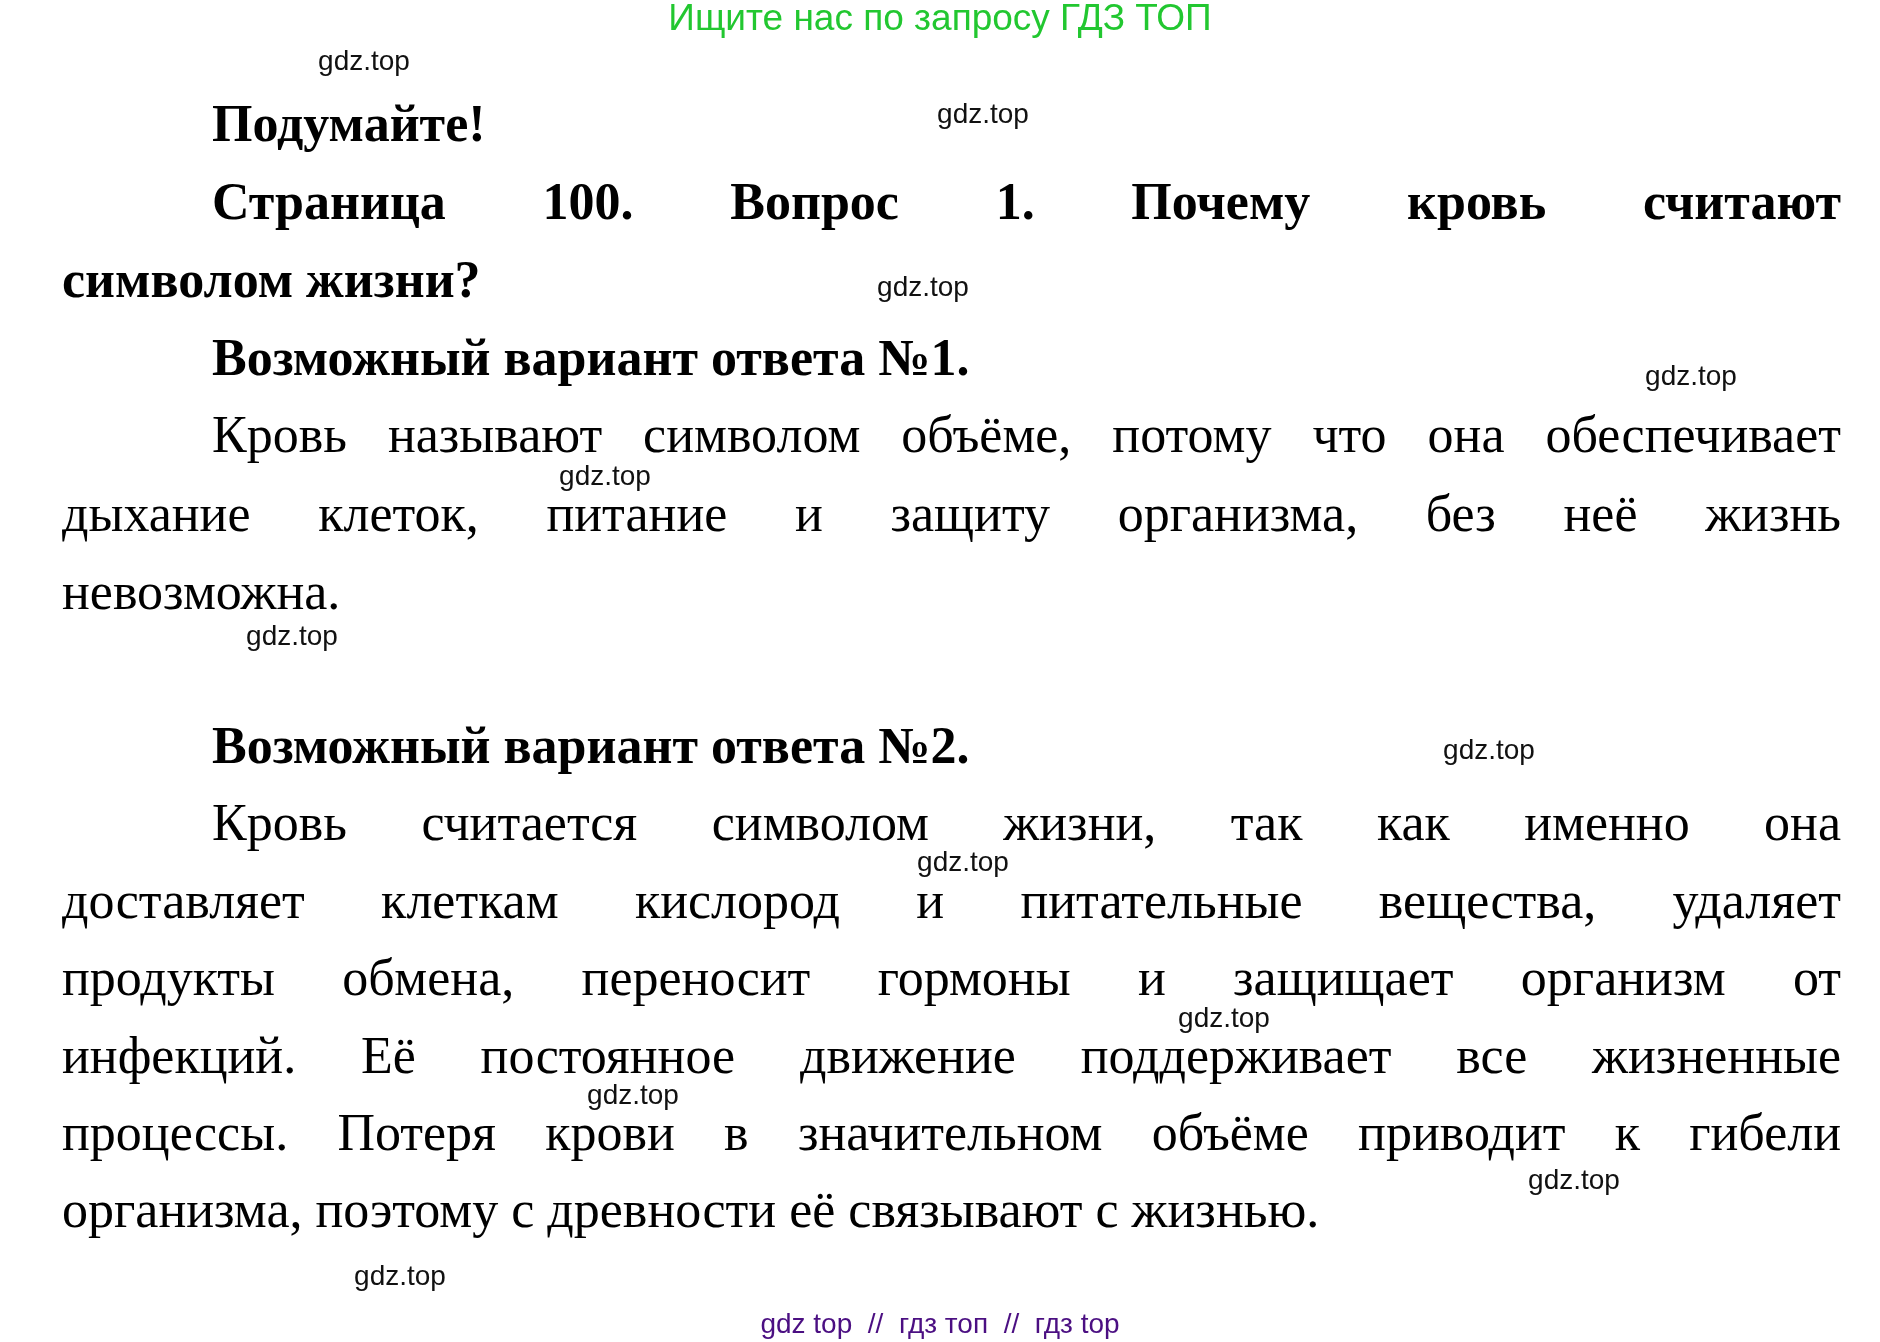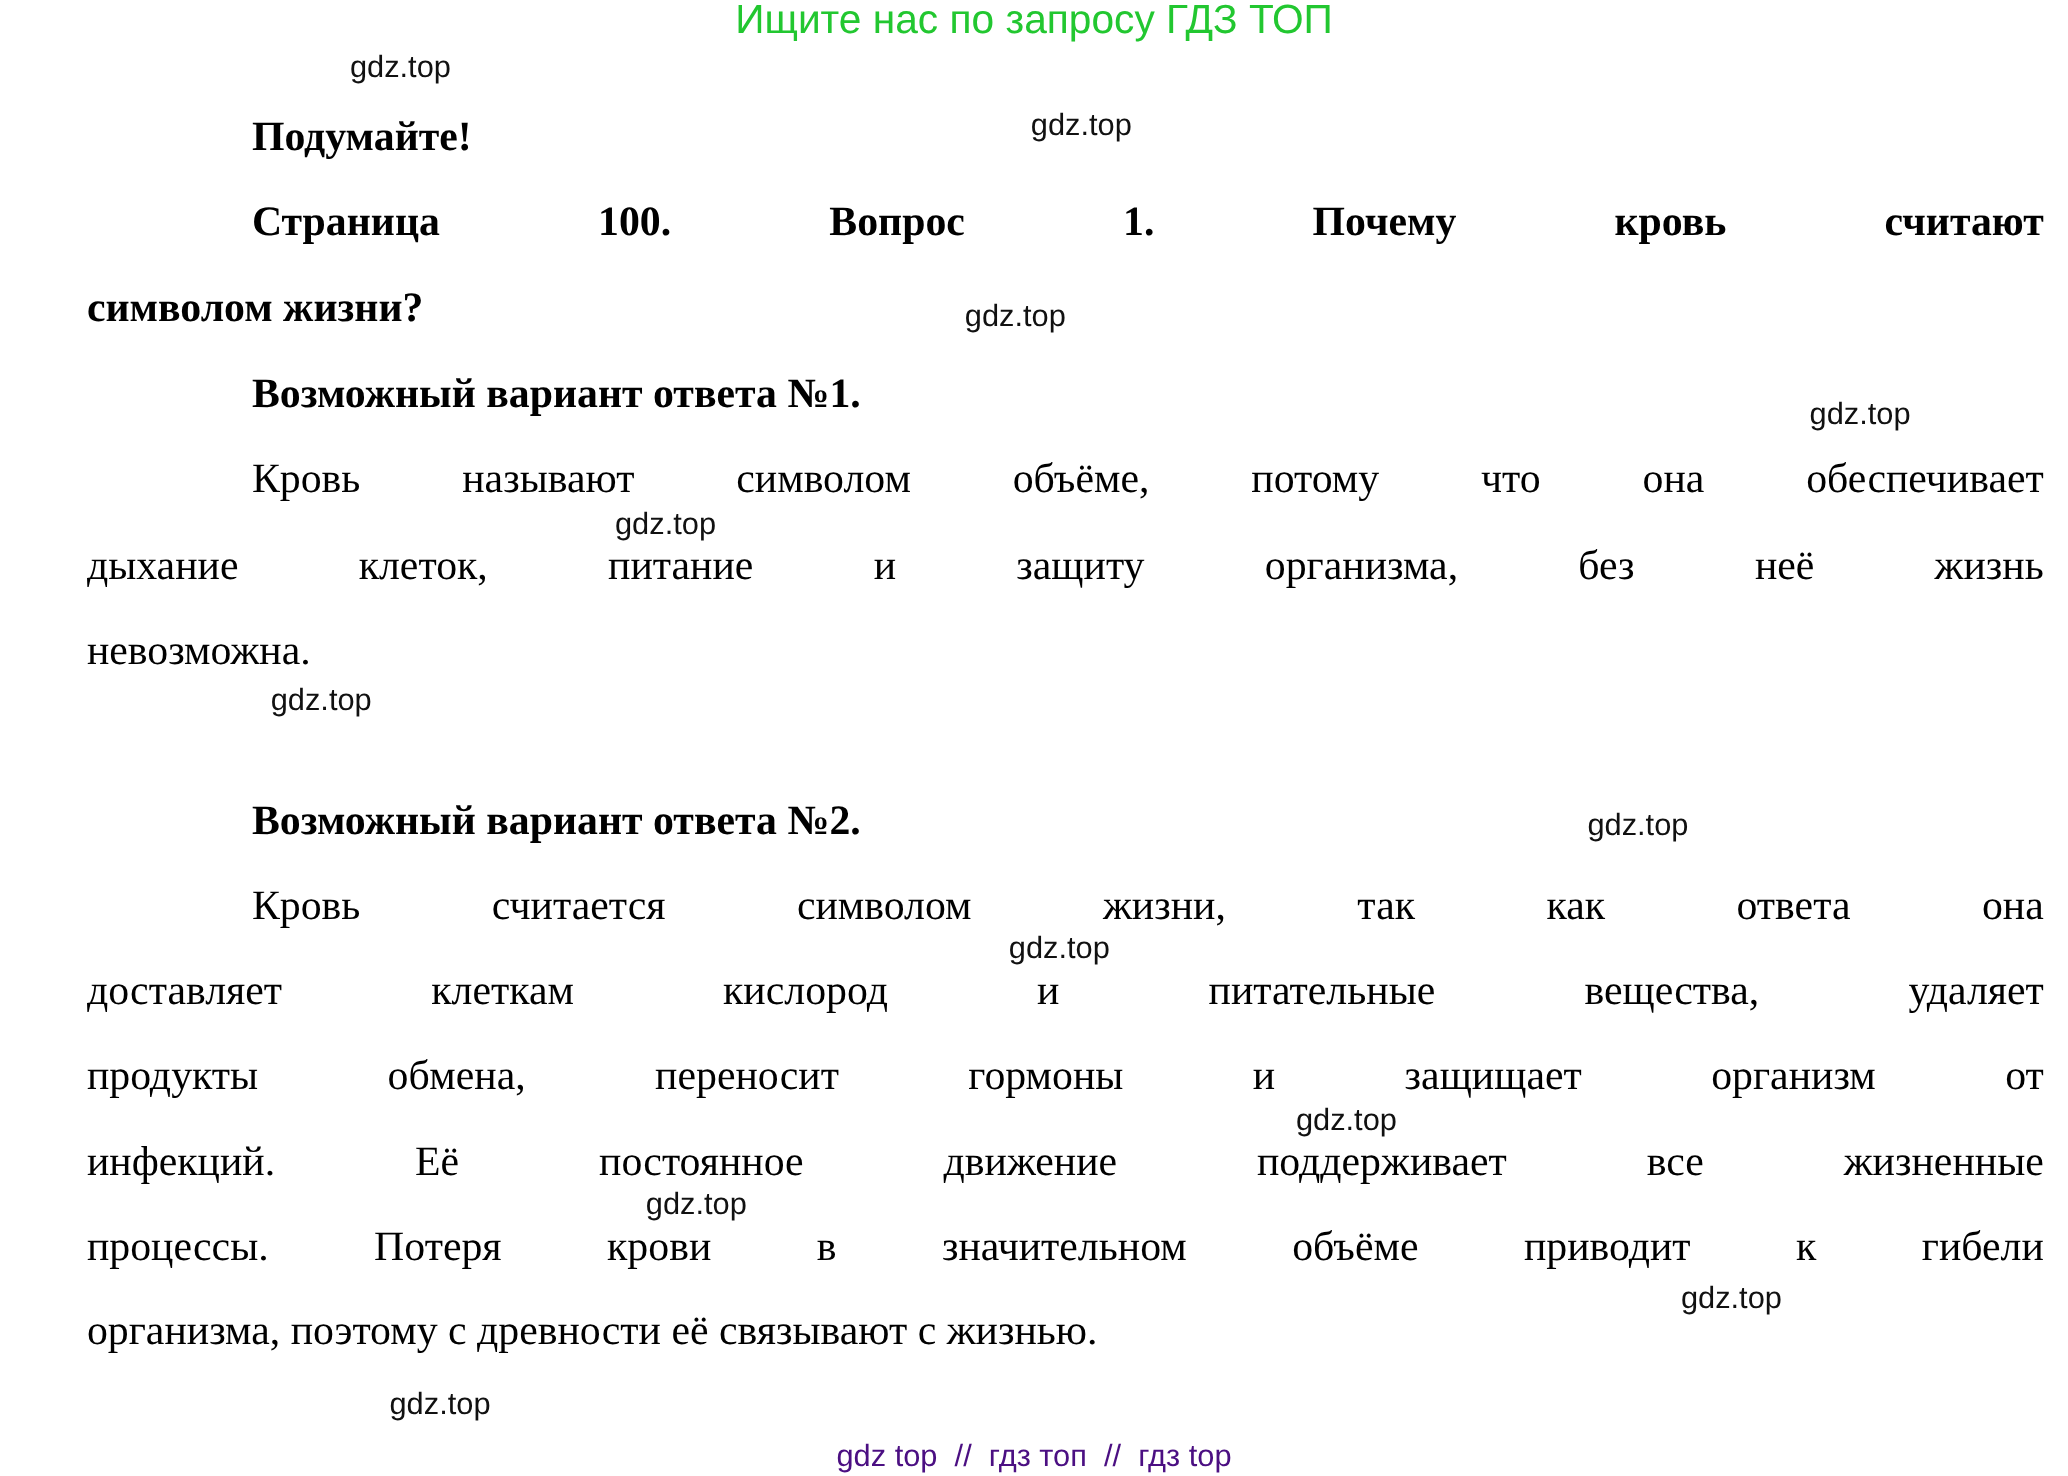--- a/index.html
+++ b/index.html
@@ -1,20 +1,20 @@
 <!DOCTYPE html>
 <html><head>
 <meta charset="utf-8">
 <style>
   html, body { margin:0; padding:0; background:#ffffff; }
   body { width:1880px; height:1342px; position:relative; overflow:hidden; }
   .abs { position:absolute; white-space:nowrap; }
   .promo { left:0; width:1880px; top:0; text-align:center; font-family:"Liberation Sans", sans-serif; font-size:37px; line-height:36px; color:#22c730; }
   .wm { font-family:"Liberation Sans", sans-serif; font-size:28px; line-height:32px; color:#111; transform:translate(-50%,-50%); }
-  .line { left:79px; width:1779px; font-family:"Liberation Serif", serif; font-size:38px; line-height:60px; color:#000; transform:translateY(-50%); }
+  .line { left:62px; width:1779px; font-family:"Liberation Serif", serif; font-size:52px; line-height:60px; color:#000; transform:translateY(-50%); }
   .line.indent { padding-left:150px; width:1629px; }
   .bold { font-weight:bold; }
   .justify { text-align:justify; text-align-last:justify; white-space:normal; }
   .footer { left:0; width:1880px; top:1306px; text-align:center; font-family:"Liberation Sans", sans-serif; font-size:28px; line-height:36px; color:#4b0f82; }
 </style>
 </head>
 <body>
 
 <div class="abs promo">Ищите нас по запросу ГДЗ ТОП</div>
 
@@ -35,20 +35,20 @@
 
 <div class="abs line indent bold justify" style="top:202px">Страница 100. Вопрос 1.    Почему    кровь    считают</div>
 <div class="abs line bold" style="top:280px">символом жизни?</div>
 
 <div class="abs line indent bold" style="top:358px">Возможный вариант ответа №1.</div>
 <div class="abs line indent justify" style="top:435px">Кровь называют символом объёме, потому что она обеспечивает</div>
 <div class="abs line justify" style="top:514px">дыхание клеток, питание и защиту организма, без неё жизнь</div>
 <div class="abs line" style="top:592px">невозможна.</div>
 
 <div class="abs line indent bold" style="top:746px">Возможный вариант ответа №2.</div>
-<div class="abs line indent justify" style="top:823px">Кровь считается символом жизни, так как ответа она</div>
+<div class="abs line indent justify" style="top:823px">Кровь считается символом жизни, так как именно она</div>
 <div class="abs line justify" style="top:901px">доставляет клеткам кислород и питательные вещества, удаляет</div>
 <div class="abs line justify" style="top:978px">продукты обмена, переносит гормоны и защищает организм от</div>
 <div class="abs line justify" style="top:1056px">инфекций. Её постоянное движение поддерживает все жизненные</div>
 <div class="abs line justify" style="top:1133px">процессы. Потеря крови в значительном объёме приводит к гибели</div>
 <div class="abs line" style="top:1210px">организма, поэтому с древности её связывают с жизнью.</div>
 
 <div class="abs footer" style="white-space:pre">gdz top  //  гдз топ  //  гдз top</div>
 
 </body></html>

